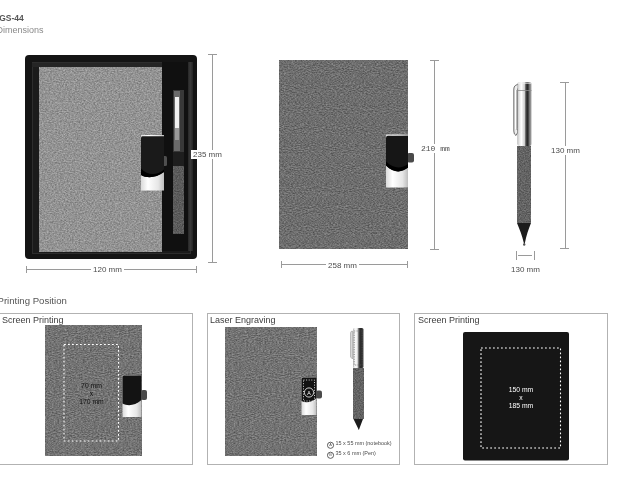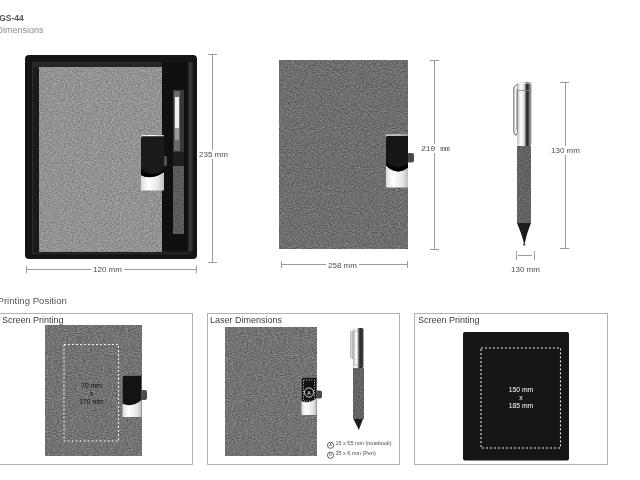--- a/index.html
+++ b/index.html
@@ -92,21 +92,21 @@
 <svg class="abs" style="left:140.5px;top:134.5px;" width="23" height="56">
   <rect x="0" y="0" width="23" height="55.5" fill="url(#clasp)"></rect>
   <path d="M1.5,1.3 L23,1.3 L23,37 C15,43 6,43.5 0,40 L0,2.8 Q0,1.3 1.5,1.3 Z" fill="#1a1a1a"></path>
   <path d="M0,33.5 C7,41 16,40.5 23,34.5 L23,37 C15,43 6,43.5 0,40 Z" fill="#000000"></path>
 </svg>
 
 <div class="abs dim" style="left:208px;top:53.5px;width:9px;height:1px;"></div>
 <div class="abs dim" style="left:212px;top:53.5px;width:1px;height:208px;"></div>
 <div class="abs dim" style="left:208px;top:261.5px;width:9px;height:1px;"></div>
 
-<div class="dimtxt" style="left:197px;top:149.5px;">235 mm</div>
+<div class="dimtxt" style="left:191px;top:149.5px;">235 mm</div>
 
 <div class="abs dim" style="left:26px;top:265.5px;width:1px;height:7px;"></div>
 <div class="abs dim" style="left:26px;top:268.5px;width:170px;height:1px;"></div>
 <div class="abs dim" style="left:195.5px;top:265.5px;width:1px;height:7px;"></div>
 
 <div class="dimtxt" style="left:91px;top:264.5px;">120 mm</div>
 
 <svg class="abs" style="left:278.5px;top:59.5px;" width="136" height="189">
   <path d="M3,0 L121.5,0 Q128.5,0 128.5,7 L128.5,181.5 Q128.5,188.5 121.5,188.5 L3,188.5 Q0,188.5 0,185.5 L0,3 Q0,0 3,0 Z" fill="#787878"></path>
   <path d="M3,0 L121.5,0 Q128.5,0 128.5,7 L128.5,181.5 Q128.5,188.5 121.5,188.5 L3,188.5 Q0,188.5 0,185.5 L0,3 Q0,0 3,0 Z" filter="url(#fabM)"></path>
@@ -177,21 +177,21 @@
 
   <rect x="19" y="19.5" width="54.5" height="96.5" fill="none" stroke="#ffffff" stroke-width="1.1" stroke-dasharray="1.8 2.2"></rect>
 
   <text x="46.5" y="63" font-size="6.8" fill="#111111" text-anchor="middle" font-family="Liberation Sans, sans-serif">70 mm</text>
   <text x="46.5" y="71" font-size="6.8" fill="#111111" text-anchor="middle" font-family="Liberation Sans, sans-serif">x</text>
   <text x="46.5" y="79" font-size="6.8" fill="#111111" text-anchor="middle" font-family="Liberation Sans, sans-serif">170 mm</text>
 </svg>
 
 <div class="abs" style="left:206.5px;top:312.5px;width:193.5px;height:152px;border:1px solid #b2b2b2;box-sizing:border-box;"></div>
 
-<div class="abs" style="left:210px;top:315px;font-size:9px;color:#3d3d3d;">Laser Dimensions</div>
+<div class="abs" style="left:210px;top:315px;font-size:9px;color:#3d3d3d;">Laser Engraving</div>
 
 <svg class="abs" style="left:224.5px;top:326.5px;" width="97" height="130">
   <path d="M3,0 L84.5,0 Q91.5,0 91.5,7 L91.5,122 Q91.5,129 84.5,129 L3,129 Q0,129 0,126 L0,3 Q0,0 3,0 Z" fill="#757575"></path>
   <path d="M3,0 L84.5,0 Q91.5,0 91.5,7 L91.5,122 Q91.5,129 84.5,129 L3,129 Q0,129 0,126 L0,3 Q0,0 3,0 Z" filter="url(#fabD)"></path>
 
   <rect x="91" y="63.5" width="6" height="8" rx="2" fill="#4a4a4a"></rect>
 
   <rect x="76.5" y="50.5" width="15" height="37.5" fill="url(#clasp)"></rect>
   <path d="M78,50.5 L91.5,50.5 L91.5,71 C86.5,75.5 81,76.5 76.5,74 L76.5,52 Q76.5,50.5 78,50.5 Z" fill="#131313"></path>
 

